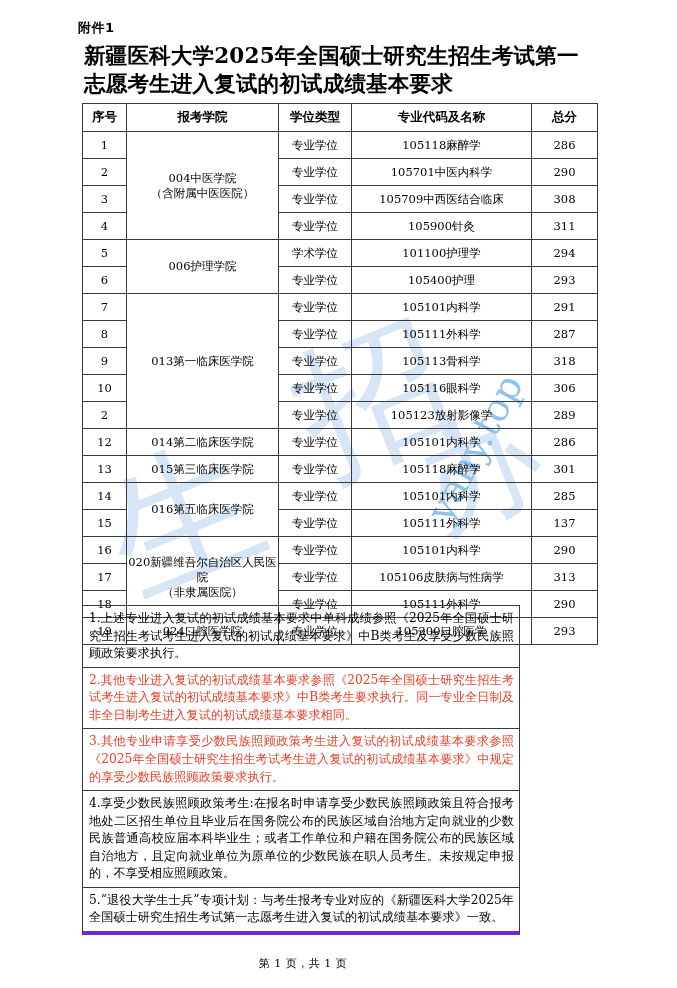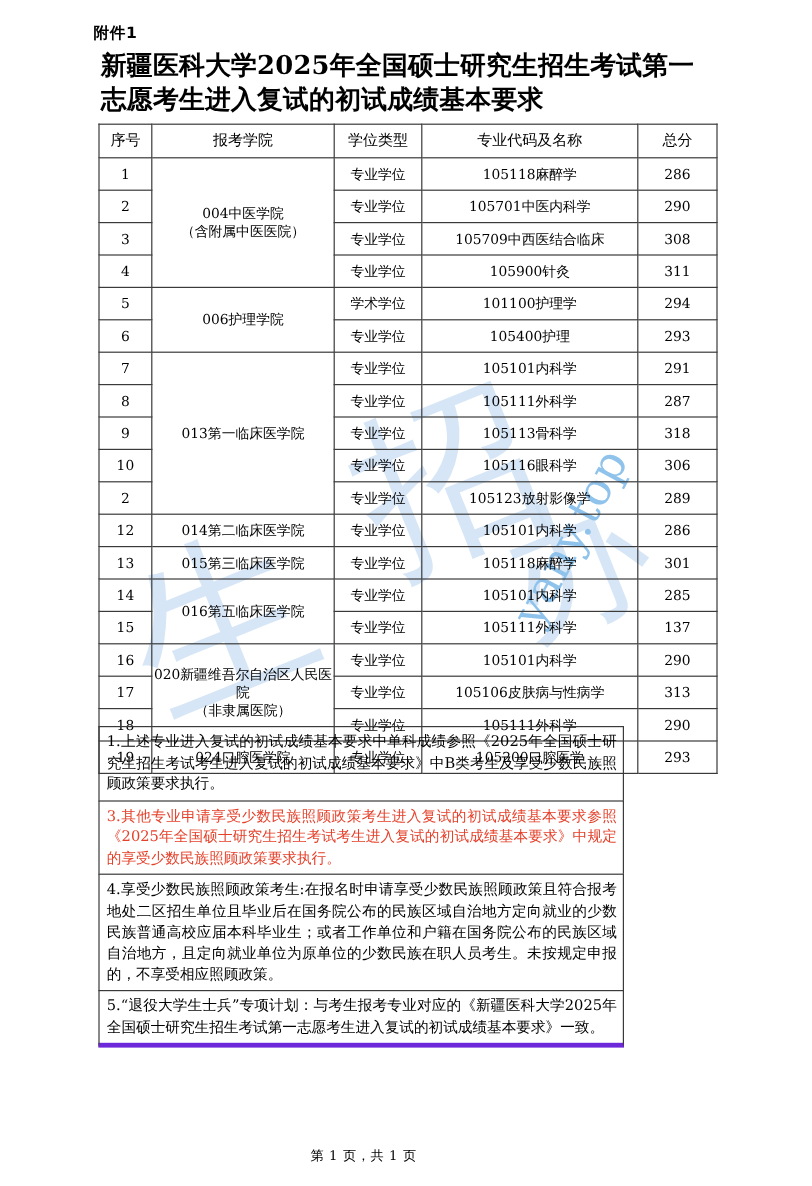--- a/index.html
+++ b/index.html
@@ -90,21 +90,21 @@
     font-weight: normal;
     font-size: 11.5px;
     text-align: center;
     vertical-align: middle;
     padding: 0;
     height: 26px;
     background: transparent;
     font-family: "DejaVu Serif", "Liberation Serif", serif;
   }
   table.grades thead th {
-    font-weight: normal;
+    font-weight: bold;
     font-size: 12.5px;
     height: 27px;
   }
   td.col-major { text-align: left; padding-left: 6px; }
   .c1 { width: 44px; }
   .c2 { width: 152px; }
   .c3 { width: 73px; }
   .c4 { width: 180px; }
   .c5 { width: 66px; }
 
@@ -297,20 +297,21 @@
             <td>024口腔医学院</td>
             <td>专业学位</td>
             <td class="col-major">105200口腔医学</td>
             <td>293</td>
           </tr>
         </tbody>
     </table>
 
     <div class="notes" id="notes-container">
         <div class="note-box">1.上述专业进入复试的初试成绩基本要求中单科成绩参照《2025年全国硕士研究生招生考试考生进入复试的初试成绩基本要求》中B类考生及享受少数民族照顾政策要求执行。</div>
+        <div class="note-box note-red">2.其他专业进入复试的初试成绩基本要求参照《2025年全国硕士研究生招生考试考生进入复试的初试成绩基本要求》中B类考生要求执行。同一专业全日制及非全日制考生进入复试的初试成绩基本要求相同。</div>
         <div class="note-box note-red">3.其他专业申请享受少数民族照顾政策考生进入复试的初试成绩基本要求参照《2025年全国硕士研究生招生考试考生进入复试的初试成绩基本要求》中规定的享受少数民族照顾政策要求执行。</div>
         <div class="note-box">4.享受少数民族照顾政策考生:在报名时申请享受少数民族照顾政策且符合报考地处二区招生单位且毕业后在国务院公布的民族区域自治地方定向就业的少数民族普通高校应届本科毕业生；或者工作单位和户籍在国务院公布的民族区域自治地方，且定向就业单位为原单位的少数民族在职人员考生。未按规定申报的，不享受相应照顾政策。</div>
         <div class="note-box">5.“退役大学生士兵”专项计划：与考生报考专业对应的《新疆医科大学2025年全国硕士研究生招生考试第一志愿考生进入复试的初试成绩基本要求》一致。</div>
       </div>
 
     <div class="page-footer">第 1 页，共 1 页</div>
 
   </div>
 </div>
 

